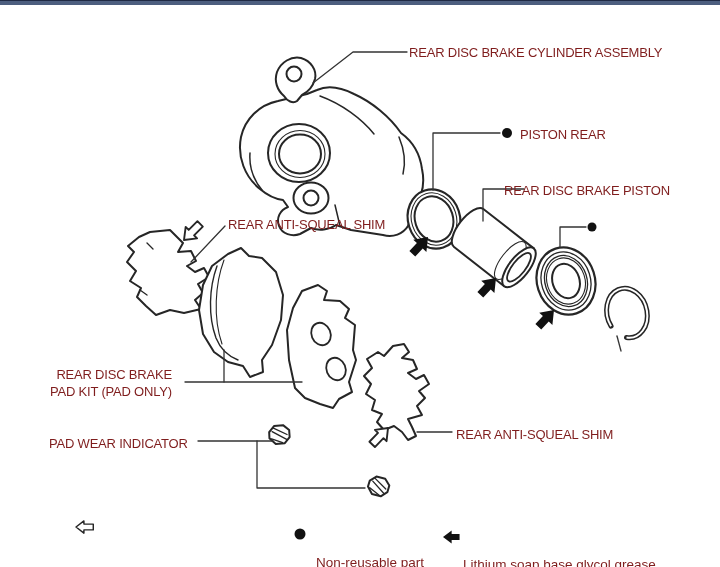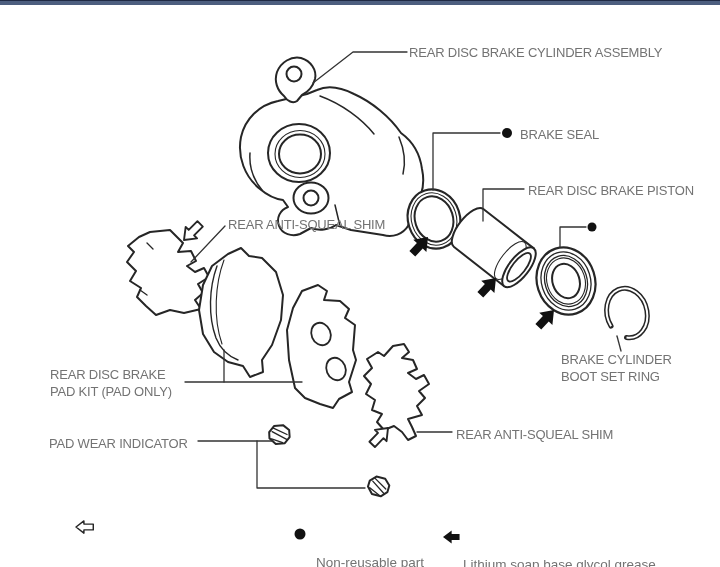--- a/index.html
+++ b/index.html
@@ -3,21 +3,21 @@
 <meta charset="utf-8">
 <style>
   html,body{margin:0;padding:0;background:#fff;}
   #stage{
     position:relative;width:720px;height:567px;background:#fff;overflow:hidden;
     font-family:"Liberation Sans",sans-serif;color:#1b1b1b;
   }
   #topbar{position:absolute;left:0;top:0;width:720px;height:5px;}
   .lbl{
     position:absolute;font-size:13px;line-height:17px;letter-spacing:-0.2px;
-    white-space:nowrap;color:#737373;
+    white-space:nowrap;color:#7f1d1d;text-align:right;
   }
   .lbl.legend{font-size:13.5px;letter-spacing:0;}
   svg{position:absolute;left:0;top:0;}
 </style>
 </head>
 <body>
 
 <div id="stage">
 
   <div id="topbar" style="background:#4d5e7f;border-top:1.5px solid #1f2a44;box-sizing:border-box;"></div>
@@ -125,29 +125,25 @@
     <use href="#sarrow" transform="translate(496,278) rotate(-47)"></use>
     <use href="#sarrow" transform="translate(554,310) rotate(-47)"></use>
 
     <use href="#oarrow" transform="translate(76,527) rotate(180) scale(0.72)"></use>
     <circle cx="300" cy="534" r="5.5" fill="#111" stroke="none"></circle>
     <use href="#sarrow" transform="translate(443,537) rotate(180) scale(0.72)"></use>
   </svg>
 
   <div class="lbl" style="left:409px;top:44px">REAR DISC BRAKE CYLINDER ASSEMBLY</div>
 
-  <div class="lbl" style="left:520px;top:126px">BRAKE SEAL</div>
+  <div class="lbl" style="left:520px;top:126px">PISTON REAR</div>
 
-  <div class="lbl" style="left:528px;top:182px">REAR DISC BRAKE PISTON</div>
+  <div class="lbl" style="left:504px;top:182px">REAR DISC BRAKE PISTON</div>
 
 
-  <div class="lbl" style="left:561px;top:351px">
-    <div>BRAKE CYLINDER</div>
-    <div>BOOT SET RING</div>
-  </div>
 
   <div class="lbl" style="left:228px;top:216px">REAR ANTI-SQUEAL SHIM</div>
 
   <div class="lbl" style="left:49px;top:435px">PAD WEAR INDICATOR</div>
 
   <div class="lbl" style="left:50px;top:366px">
     <div>REAR DISC BRAKE</div>
     <div>PAD KIT (PAD ONLY)</div>
   </div>
 

